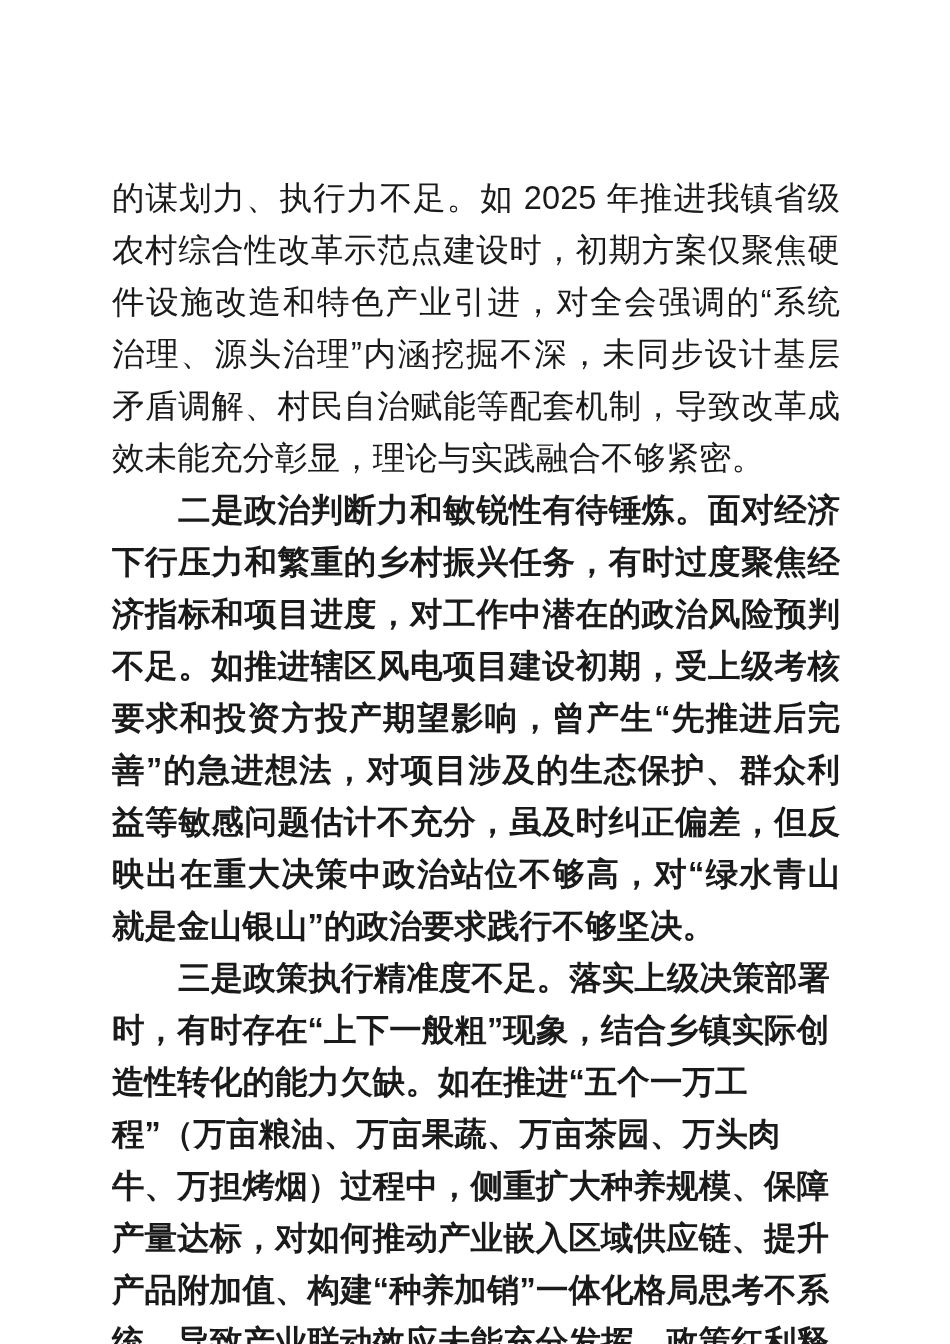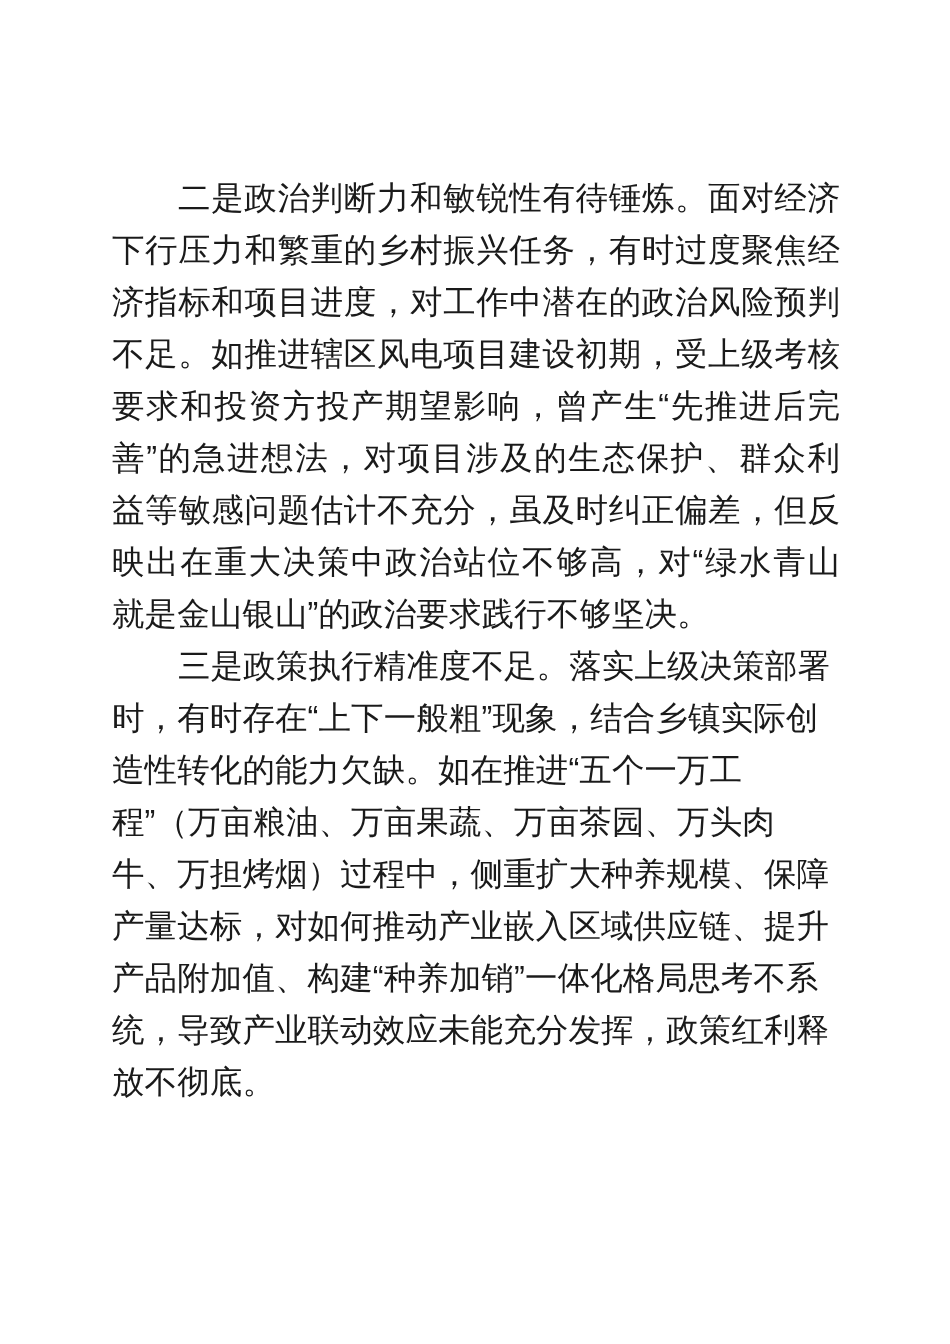--- a/index.html
+++ b/index.html
@@ -33,30 +33,32 @@
     line-height: 52px;
     color: #1a1a1a;
     text-align: justify;
     text-justify: inter-ideograph;
     letter-spacing: 0.1px;
     font-weight: 400;
     -webkit-font-smoothing: antialiased;
   }
   .para.indent {
     text-indent: 66px;
+    font-weight: bold;
   }
   .para.last-full {
     text-align: left;
   }
 </style>
 </head>
 <body>
 
 <div class="page">
   <div class="text-column">
 
+    <p class="para">的谋划力、执行力不足。如 2025 年推进我镇省级农村综合性改革示范点建设时，初期方案仅聚焦硬件设施改造和特色产业引进，对全会强调的“系统治理、源头治理”内涵挖掘不深，未同步设计基层矛盾调解、村民自治赋能等配套机制，导致改革成效未能充分彰显，理论与实践融合不够紧密。</p>
 
     <p class="para indent">二是政治判断力和敏锐性有待锤炼。面对经济下行压力和繁重的乡村振兴任务，有时过度聚焦经济指标和项目进度，对工作中潜在的政治风险预判不足。如推进辖区风电项目建设初期，受上级考核要求和投资方投产期望影响，曾产生“先推进后完善”的急进想法，对项目涉及的生态保护、群众利益等敏感问题估计不充分，虽及时纠正偏差，但反映出在重大决策中政治站位不够高，对“绿水青山就是金山银山”的政治要求践行不够坚决。</p>
 
     <p class="para indent last-full">三是政策执行精准度不足。落实上级决策部署时，有时存在“上下一般粗”现象，结合乡镇实际创造性转化的能力欠缺。如在推进“五个一万工程”（万亩粮油、万亩果蔬、万亩茶园、万头肉牛、万担烤烟）过程中，侧重扩大种养规模、保障产量达标，对如何推动产业嵌入区域供应链、提升产品附加值、构建“种养加销”一体化格局思考不系统，导致产业联动效应未能充分发挥，政策红利释放不彻底。</p>
 
   </div>
 </div>
 
 </body></html>

